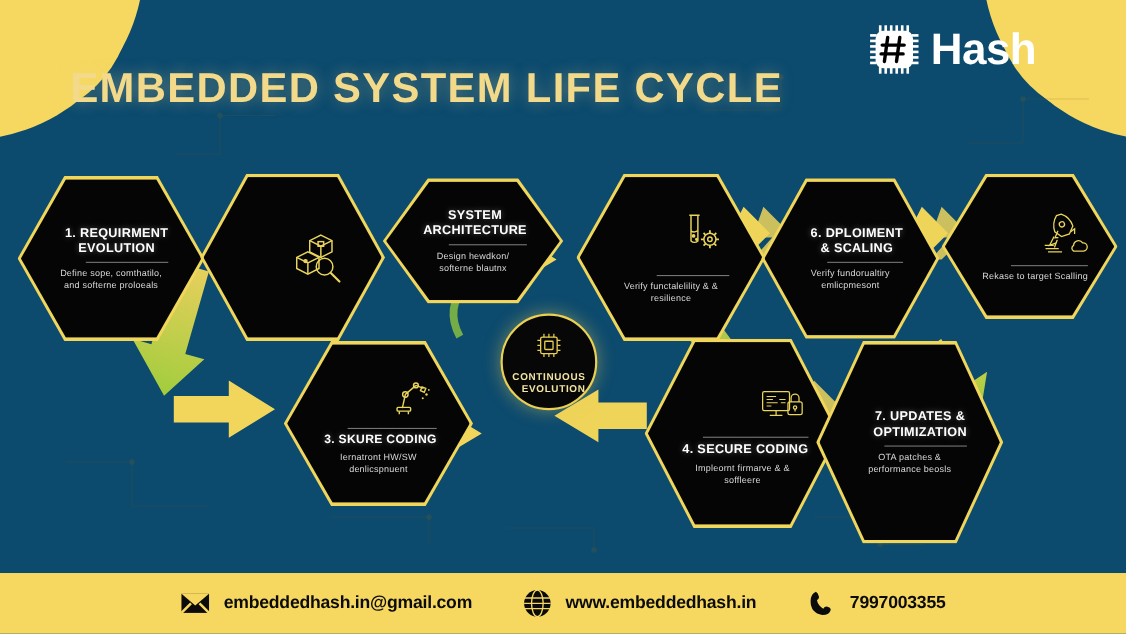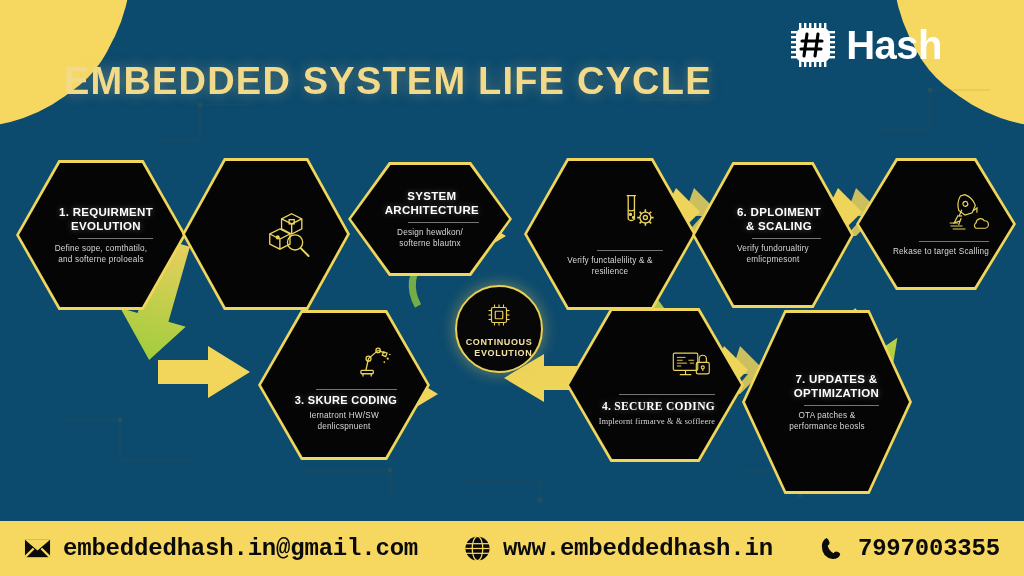--- a/index.html
+++ b/index.html
@@ -102,21 +102,21 @@
     letter-spacing:.6px; text-align:right; margin-top:3px;
   }
 
   
   #footer{
     position:absolute; left:0; bottom:0; width:1024px; height:55px;
     background:#F6D860;
     display:flex; align-items:center; justify-content:center; gap:46px;
   }
   .f-item{ display:flex; align-items:center; gap:12px; }
-  .f-text{ color:#0b0b0b; font-size:24px; font-weight:bold; letter-spacing:-.2px;font-family:Liberation Mono, monospace; }
+  .f-text{ color:#0b0b0b; font-size:16px; font-weight:bold; letter-spacing:-.2px; }
   .f-ico{ width:27px; height:27px; flex:0 0 auto; }
 </style>
 </head>
 <body>
 
 <div id="stage">
 
   <div class="corner-cut2 left"></div>
   <div class="corner-cut2 right"></div>
   <div class="corner-cut left"></div>
@@ -388,21 +388,21 @@
             <circle cx="47" cy="35" r="1.3" fill="#E9D45C" stroke="none"></circle>
             <circle cx="55" cy="24" r="1.2" fill="#E9D45C" stroke="none"></circle>
           </svg>
         </span>
         <div class="hex-rule" style="width:76%;"></div>
         <div class="hex-title" style="font-size:11px;">3. SKURE CODING</div>
         <div class="hex-sub" style="margin-top:3px;">Iernatront HW/SW denlicspnuent</div>
       </div>
     </div>
 
-    <div class="hexwrap" style="left:566px; top:178px; width:178px; height:154px;font-family:Liberation Serif, serif;">
+    <div class="hexwrap" style="left:586px; top:178px; width:178px; height:172px;">
       <div class="inner" style="padding:10px 26px;">
         <span class="hex-icon small">
           <svg viewBox="0 0 64 64" width="46" height="46" fill="none" stroke="#E9D45C" stroke-width="1.6">
             <rect x="6" y="14" width="34" height="24" rx="2"></rect>
             <line x1="23" y1="38" x2="23" y2="44"></line>
               <line x1="15" y1="44" x2="31" y2="44"></line>
             <g stroke-width="1.3">
               <line x1="11" y1="20" x2="23" y2="20"></line>
                 <line x1="11" y1="24" x2="19" y2="24"></line>
               <line x1="11" y1="28" x2="25" y2="28"></line>

